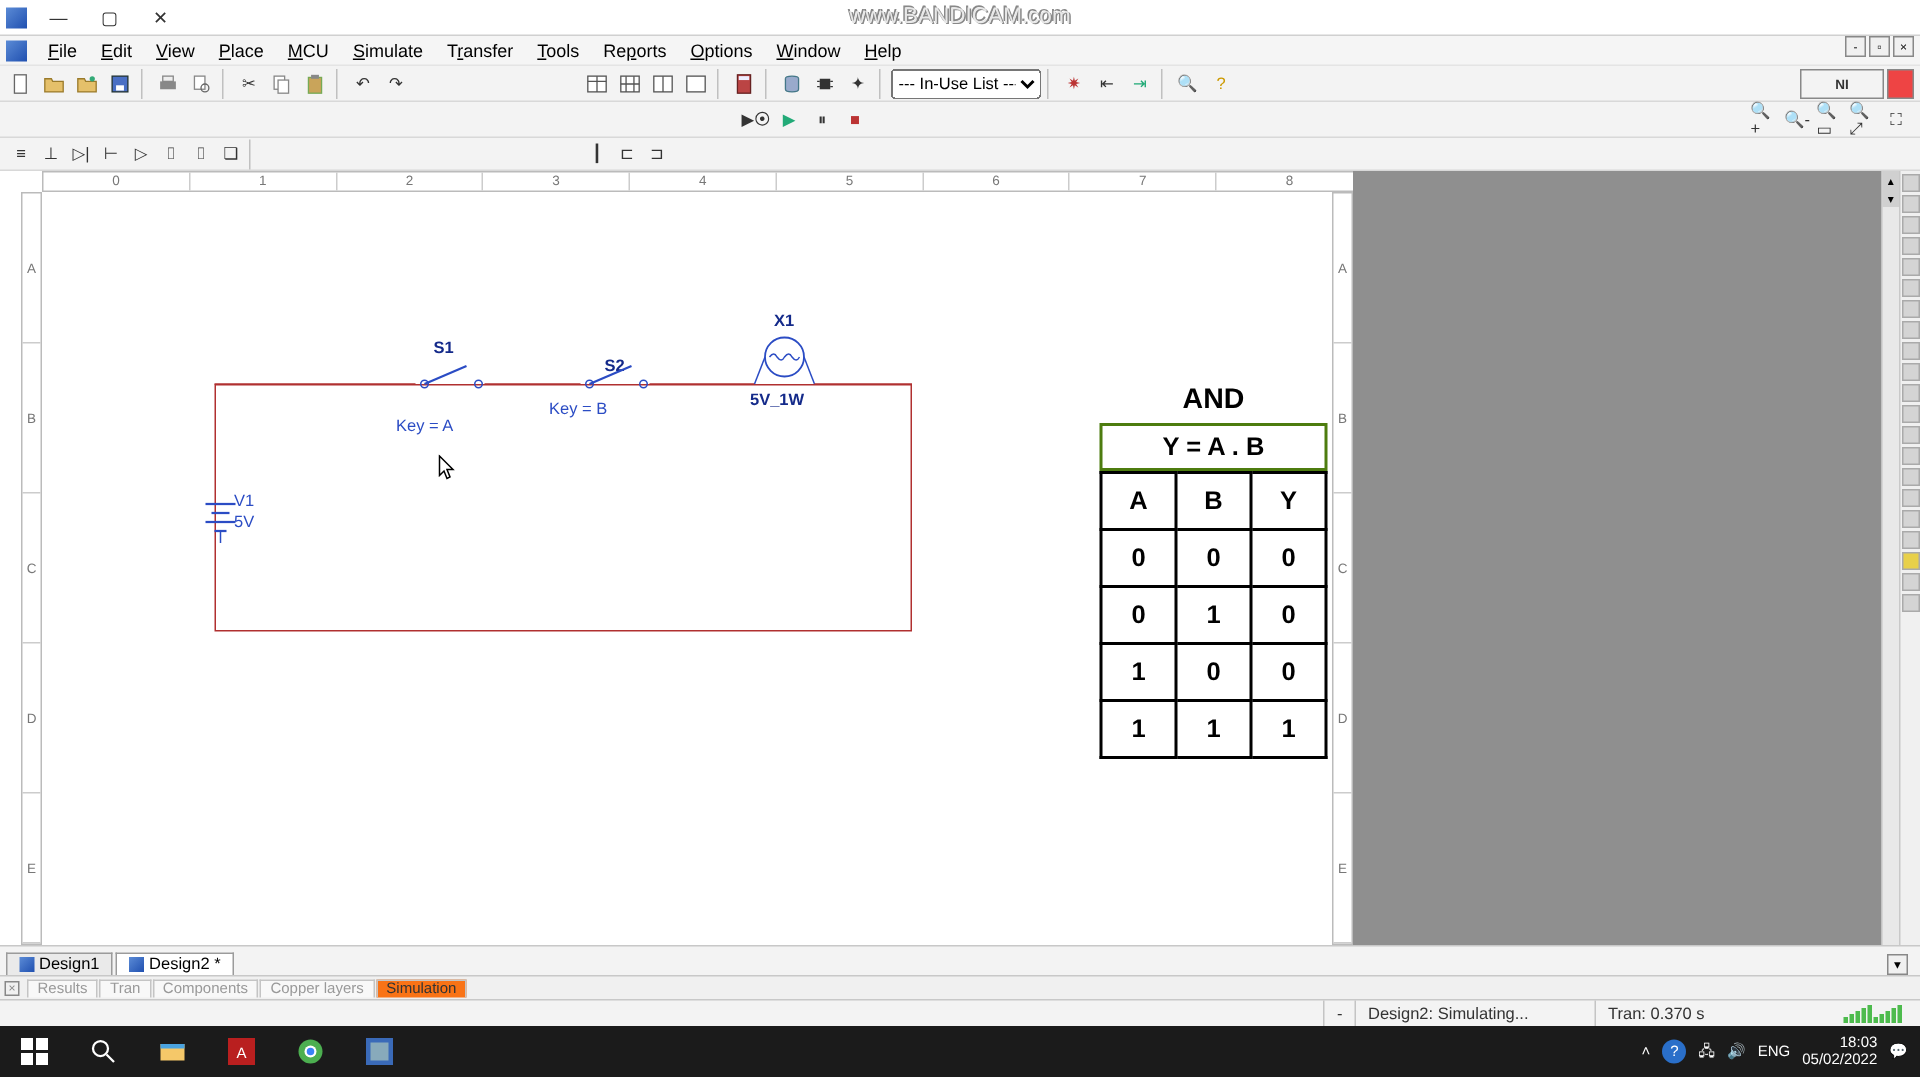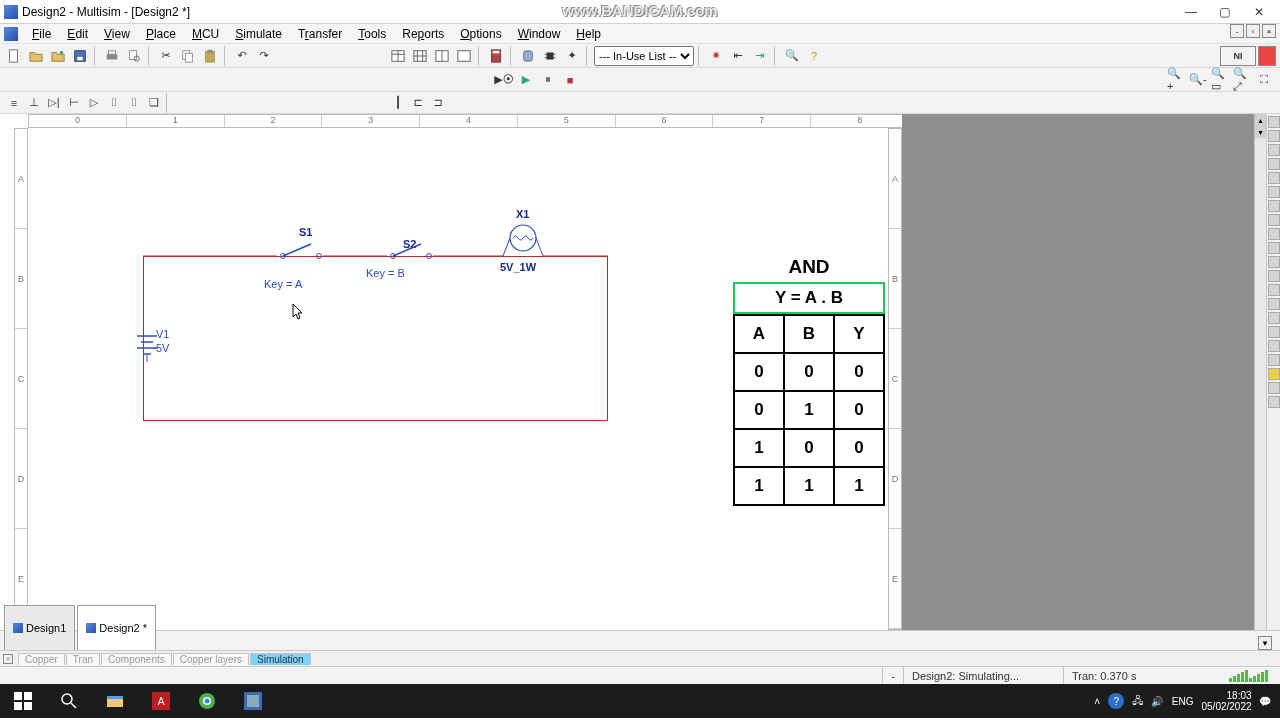--- a/index.html
+++ b/index.html
@@ -1,21 +1,21 @@
 <!DOCTYPE html>
 <html><head>
 <meta charset="utf-8">
 <style>
   * { box-sizing: border-box; margin: 0; padding: 0; font-family: "Segoe UI", Tahoma, sans-serif; }
   html, body { width: 1280px; height: 720px; overflow: hidden; background: #fff; }
   .titlebar { height: 24px; background: #fff; border-bottom: 1px solid #d0d0d0; display: flex; align-items: center; padding: 0 4px; font-size: 12px; }
   .titlebar .icon { width: 14px; height: 14px; margin-right: 4px; background: linear-gradient(135deg,#5b8bd6,#2050b0); }
   .titlebar .ttl { flex: 1; }
   .titlebar .winbtn { width: 34px; height: 18px; display: flex; align-items: center; justify-content: center; font-size: 12px; color: #333; }
-  .watermark { position: absolute; left: 50%; top: 2px; transform: translateX(-50%); font-family: Arial Black, Arial; font-weight: 700; font-size: 15px; letter-spacing: 0px; color: #e8e8e8; text-shadow: 1px 1px 0 #888, -1px -1px 0 #888; pointer-events: none; }
+  .watermark { position: absolute; left: 50%; top: 2px; transform: translateX(-50%); font-family: Arial Black, Arial; font-weight: 400; font-size: 15px; letter-spacing: 0px; color: #e8e8e8; text-shadow: 1px 1px 0 #888, -1px -1px 0 #888; pointer-events: none; }
   .menubar { height: 20px; display: flex; align-items: center; padding: 0 4px; font-size: 12px; background: #f5f5f5; border-bottom: 1px solid #e4e4e4; position: relative; }
   .smallicon { width: 14px; height: 14px; margin-right: 6px; background: linear-gradient(135deg,#5b8bd6,#2050b0); }
   .menubar .m { padding: 0 8px; cursor: default; }
   .menubar .m u { text-decoration: underline; }
   .mdibtns { position: absolute; right: 4px; top: 0; display: flex; gap: 2px; }
   .mdibtns span { width: 14px; height: 14px; border: 1px solid #888; background: #f0f0f0; font-size: 8px; display: flex; align-items: center; justify-content: center; }
   .toolbar { height: 24px; display: flex; align-items: center; padding: 0 4px; background: #f3f3f3; border-bottom: 1px solid #d8d8d8; gap: 2px; }
   .tbbtn { width: 20px; height: 20px; display: flex; align-items: center; justify-content: center; font-size: 11px; color: #333; border: 1px solid transparent; }
   .tbbtn svg { width: 14px; height: 14px; }
   .tbsep { width: 4px; height: 20px; border-left: 1px solid #c0c0c0; margin: 0 2px; }
@@ -36,25 +36,25 @@
   .vscroll { position: absolute; right: 14px; top: 0; bottom: 0; width: 12px; background: #e8e8e8; border-left: 1px solid #c2c2c2; }
   .vscroll .up, .vscroll .dn { height: 12px; background: #d0d0d0; font-size: 8px; display: flex; align-items: center; justify-content: center; }
   .rpal { position: absolute; right: 0; top: 0; bottom: 0; width: 14px; background: #f0f0f0; border-left: 1px solid #c8c8c8; display: flex; flex-direction: column; gap: 2px; padding-top: 2px; }
   .rpal span { width: 12px; height: 12px; margin: 0 auto; background: #d4d4d4; border: 1px solid #aaa; }
   .circuit { position: absolute; left: 115px; top: 128px; width: 465px; height: 165px; border: 1px solid #b03030; }
   .circuit-label { position: absolute; font-size: 11px; color: #2b4cc4; font-family: Arial; }
   .circuit-darklabel { color: #142a8a; font-weight: 600; }
   .cursor { position: absolute; width: 12px; height: 18px; left: 264px; top: 175px; }
   .truth { position: absolute; left: 705px; top: 128px; width: 152px; }
   .truth .title { text-align: center; font-weight: 700; font-size: 19px; font-family: Arial; }
-  .truth .eq { border: 2px solid #22c55e; text-align: center; font-weight: 700; font-size: 17px; padding: 4px 0; font-family: Arial; margin-top: 4px; }
+  .truth .eq { border: 2px solid #4d7c0f; text-align: center; font-weight: 700; font-size: 17px; padding: 4px 0; font-family: Arial; margin-top: 4px; }
   .truth table { border-collapse: collapse; width: 100%; }
   .truth td { border: 2px solid #000; text-align: center; font-weight: 700; font-size: 17px; padding: 8px 0; font-family: Arial; width: 33.3%; }
   .tabsrow { height: 20px; background: #f3f3f3; border-top: 1px solid #c8c8c8; display: flex; align-items: flex-end; padding: 0 4px; font-size: 11px; position: relative; }
-  .filetab { padding: 16px 8px; background: #fff; border: 1px solid #9b9b9b; border-bottom: none; margin-right: 2px; display: flex; align-items: center; gap: 3px; }
+  .filetab { padding: 1px 8px; background: #fff; border: 1px solid #9b9b9b; border-bottom: none; margin-right: 2px; display: flex; align-items: center; gap: 3px; }
   .filetab .icn { width: 10px; height: 10px; background: linear-gradient(135deg,#5b8bd6,#2050b0); }
   .filetab.inactive { background: #eaeaea; }
   .xbtn { position: absolute; right: 8px; width: 14px; height: 14px; border: 1px solid #888; background: #f0f0f0; font-size: 9px; display: flex; align-items: center; justify-content: center; }
   .spreadtabs { height: 16px; background: #f0f0f0; border-top: 1px solid #c8c8c8; display: flex; align-items: center; padding-left: 18px; font-size: 10px; color: #888; position: relative; }
   .spreadtabs .x { position: absolute; left: 3px; width: 10px; height: 10px; border: 1px solid #888; font-size: 8px; display: flex; align-items: center; justify-content: center; }
   .spreadtabs span.t { padding: 0 6px; border: 1px solid #c4c4c4; border-bottom: none; background: #f8f8f8; margin-right: 1px; color: #999; }
   .statusbar { height: 18px; background: #f3f3f3; border-top: 1px solid #c8c8c8; display: flex; align-items: center; font-size: 11px; color: #333; padding: 0 6px; }
   .statusbar .cell { border-left: 1px solid #c4c4c4; padding: 0 8px; height: 100%; display: flex; align-items: center; }
   .sigbars { display: flex; gap: 1px; align-items: flex-end; height: 12px; padding: 0 6px; }
   .sigbars i { width: 3px; background: #4dbb4d; }
@@ -63,21 +63,20 @@
   .taskbar .btn svg { width: 18px; height: 18px; }
   .taskbar .spacer { flex: 1; }
   .tray { display: flex; align-items: center; color: #fff; font-size: 10px; padding-right: 8px; gap: 8px; }
   .tray .clock { text-align: right; line-height: 1.1; }
 </style>
 </head>
 <body>
 
 <div class="titlebar">
   <div class="icon"></div>
-  <div class="ttl">Design2 - Multisim - [Design2 *]</div>
   <div class="winbtn">—</div>
   <div class="winbtn">▢</div>
   <div class="winbtn">✕</div>
   <div class="watermark">www.BANDICAM.com</div>
 </div>
 
 <div class="menubar">
   <div class="smallicon"></div>
   <span class="m"><u>F</u><span>ile</span></span>
   <span class="m"><u>E</u>dit</span>
@@ -207,21 +206,21 @@
     <option>--- In-Use List ---</option>
   </select>
   <div class="tbsep"></div>
   <div class="tbbtn" style="color:#b33">✷</div>
   <div class="tbbtn">⇤</div>
   <div class="tbbtn" style="color:#2a7">⇥</div>
   <div class="tbsep"></div>
   <div class="tbbtn">🔍</div>
   <div class="tbbtn" style="color:#c90">?</div>
   <div style="flex:1"></div>
-  <div class="tbbtn" style="width:36px;border:1px solid #888;font-size:9px;font-weight:bold">NI</div>
+  <div class="tbbtn" style="width:56px;border:1px solid #888;font-size:9px;font-weight:bold">NI</div>
   <div class="tbbtn" style="width:18px;border:1px solid #888;background:#e44"></div>
 </div>
 
 <div class="toolbar2">
   <div style="display:flex;gap:2px;margin-left:490px">
     <div class="tbbtn">▶⦿</div>
     <div class="tbbtn" style="color:#2a7">▶</div>
     <div class="tbbtn">⏸</div>
     <div class="tbbtn" style="color:#b33">■</div>
   </div>
@@ -275,21 +274,21 @@
         <div>B</div>
         <div>C</div>
         <div>D</div>
         <div>E</div>
     </div>
 
     <div class="sheet">
 
       <div class="circuit"></div>
 
-      <span class="circuit-label circuit-darklabel" style="left:271px;top:98px;position:absolute">S1</span>
+      <span class="circuit-label circuit-darklabel" style="left:261px;top:98px;position:absolute">S1</span>
       <span class="circuit-label circuit-darklabel" style="left:375px;top:110px;position:absolute">S2</span>
       <span class="circuit-label circuit-darklabel" style="left:488px;top:80px;position:absolute">X1</span>
       <span class="circuit-label" style="left:236px;top:150px;position:absolute">Key = A</span>
       <span class="circuit-label" style="left:338px;top:139px;position:absolute">Key = B</span>
       <span class="circuit-label circuit-darklabel" style="left:472px;top:133px;position:absolute">5V_1W</span>
       <span class="circuit-label" style="left:128px;top:200px;position:absolute;color:#2b4cc4">V1</span>
       <span class="circuit-label" style="left:128px;top:214px;position:absolute;color:#2b4cc4">5V</span>
 
       <svg style="position:absolute;left:115px;top:100px;width:480px;height:200px;overflow:visible">
 
@@ -399,25 +398,25 @@
     </div>
   <div class="filetab">
       <span class="icn"></span>
       <span>Design2 *</span>
     </div>
   <div class="xbtn">▾</div>
 </div>
 
 <div class="spreadtabs">
   <div class="x">×</div>
-  <span class="t">Copper</span>
+  <span class="t">Results</span>
   <span class="t">Tran</span>
   <span class="t">Components</span>
   <span class="t">Copper layers</span>
-  <span class="t" style="background:#7dd3fc;color:#333">Simulation</span>
+  <span class="t" style="background:#f97316;color:#333">Simulation</span>
 </div>
 
 <div class="statusbar">
   <div style="flex:1"></div>
   <div class="cell">-</div>
   <div class="cell" style="width:160px">Design2: Simulating...</div>
   <div class="cell" style="width:160px">Tran: 0.370 s</div>
   <div class="sigbars">
     <i style="height:4px"></i>
       <i style="height:6px"></i>

